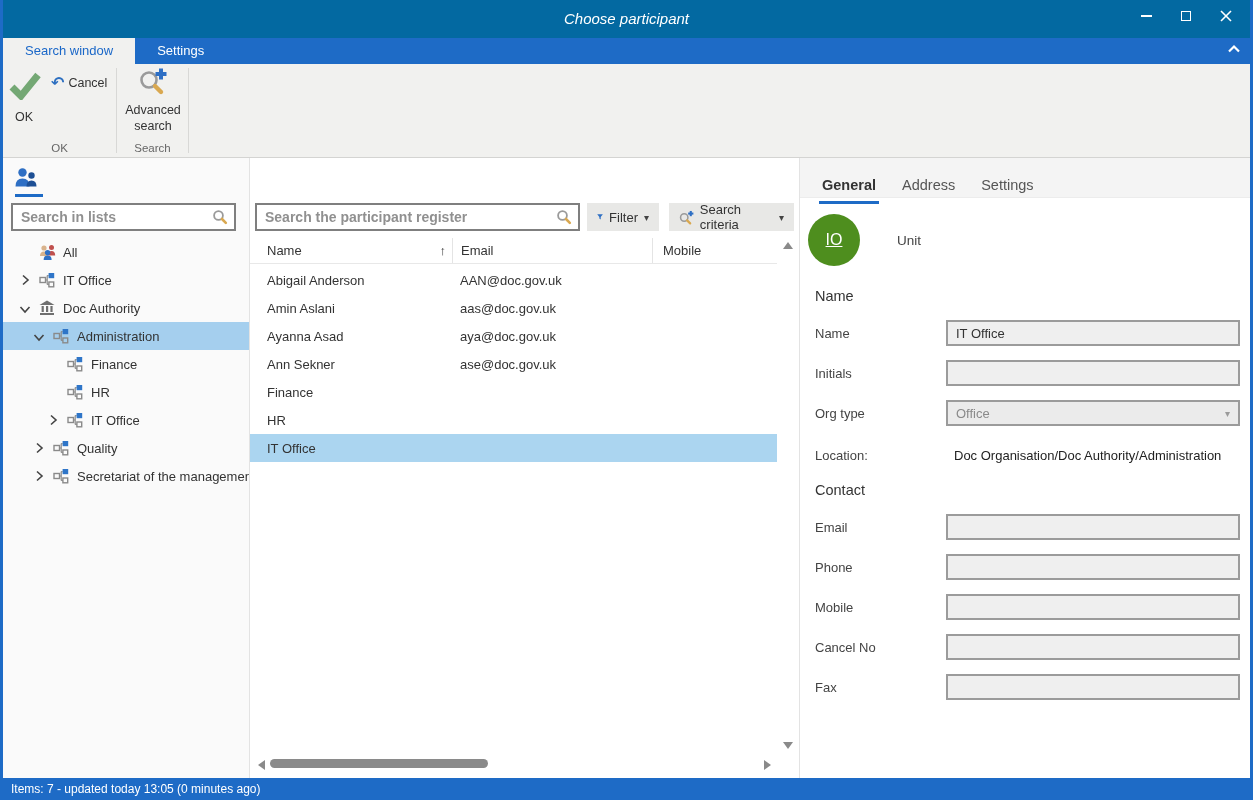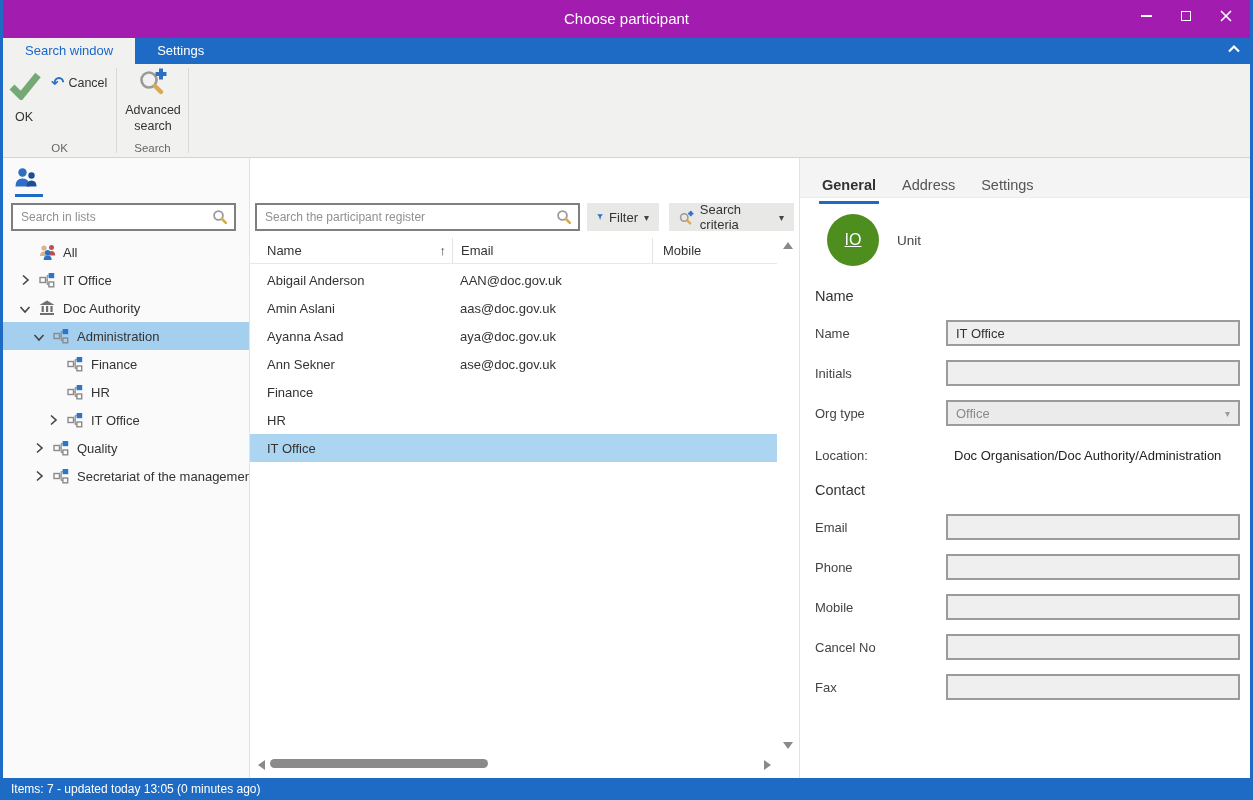--- a/index.html
+++ b/index.html
@@ -1,21 +1,21 @@
 <!DOCTYPE html>
 <html><head>
 <meta charset="utf-8">
 <style>
   * { margin:0; padding:0; box-sizing:border-box; }
   html,body { width:1253px; height:800px; font-family:"Liberation Sans","DejaVu Sans",sans-serif; }
   .window { position:relative; width:1253px; height:800px; background:#ffffff;
             border-left:3px solid #1e6bc6; border-right:3px solid #1e6bc6; overflow:hidden; }
 
   
-  .titlebar { height:38px; background:#a21caf; position:relative; }
+  .titlebar { height:38px; background:#0369a1; position:relative;font-style:italic; }
   .titlebar .title { position:absolute; left:0; right:0; top:10px; text-align:center;
                      color:#ffffff; font-size:15px; }
   .win-controls { position:absolute; right:4px; top:0; height:38px; display:flex; }
   .winbtn { width:40px; height:32px; display:flex; align-items:center; justify-content:center; cursor:pointer; }
   .min-glyph { width:11px; height:2px; background:#fff; display:block; }
   .max-glyph { width:10px; height:10px; border:1.5px solid #fff; display:block; }
 
   
   .tabrow { height:26px; background:#1e6bc6; display:flex; position:relative; }
   .rtab { padding:5px 22px 0 22px; font-size:13px; color:#ffffff; cursor:pointer; }
@@ -39,22 +39,22 @@
 
   
   .main { height:620px; display:flex; background:#fff; }
 
   
   .leftpanel { width:247px; background:#fafafa; border-right:1px solid #e3e3e3; position:relative; }
   .lp-tabicon { position:absolute; left:11px; top:9px; }
   .lp-underline { position:absolute; left:12px; top:36px; width:28px; height:3px; background:#1e6bc6; }
   .searchbox { position:absolute; top:45px; height:28px; background:#fff; border:2px solid #7f7f7f;
                display:flex; align-items:center; }
-  .searchbox input { flex:1; border:none; outline:none; background:transparent; font-size:12px;
-                     color:#333; padding:0 4px 0 8px; font-family:inherit; min-width:0; }
+  .searchbox input { flex:1; border:none; outline:none; background:transparent; font-size:14px;
+                     color:#333; padding:0 4px 0 8px; font-family:inherit; min-width:0;font-weight:bold; }
   .searchbox input::placeholder { color:#909090; }
   .lp-search { left:8px; width:225px; }
   .tree { position:absolute; top:80px; left:0; right:0; }
   .trow { height:28px; display:flex; align-items:center; cursor:pointer; white-space:nowrap; overflow:hidden; }
   .trow.sel { background:#a5cfee; }
   .trow .chev { width:16px; display:flex; justify-content:center; flex:none; }
   .trow .ticon { width:18px; margin:0 6px 0 6px; flex:none; display:flex; }
   .trow .tlabel { font-size:13px; color:#333; }
   .lvl0 { padding-left:14px; } .lvl1 { padding-left:28px; } .lvl2 { padding-left:42px; }
 
@@ -88,21 +88,21 @@
 
   
   .rightpanel { flex:1; background:#fff; position:relative; }
   .dtabstrip { position:absolute; top:0; left:0; right:0; height:40px; background:#f4f4f4;
                border-bottom:1px solid #ececec; display:flex; align-items:center; }
   .dtab { font-size:14.5px; color:#555; margin-left:26px; cursor:pointer; position:relative;
           padding-bottom:2px;margin-top:16px; }
   .dtab.active { color:#333; font-weight:bold; }
   .dtab.active::after { content:""; position:absolute; left:-3px; right:-3px; bottom:-9px;
                         height:3px; background:#1e6bc6; }
-  .avatar { position:absolute; left:27px; top:56px; width:52px; height:52px; border-radius:50%;
+  .avatar { position:absolute; left:8px; top:56px; width:52px; height:52px; border-radius:50%;
             background:#4e8e1e; color:#fff; font-size:16px; display:flex; align-items:center;
             justify-content:center;text-decoration:underline; }
   .unitlabel { position:absolute; left:97px; top:75px; font-size:13.5px; color:#444; }
   .sechead { position:absolute; left:15px; font-size:14.5px; color:#333; }
   .frow { position:absolute; left:0; right:0; height:26px; }
   .flabel { position:absolute; left:15px; top:6px; font-size:13px; color:#444; }
   .finput { position:absolute; left:146px; width:294px; height:26px; background:#efefef;
             border:2px solid #9b9b9b; font-size:13px; color:#333; padding:0 8px; font-family:inherit; }
   .fselect { position:absolute; left:146px; width:294px; height:26px; background:#ebebeb;
              border:2px solid #9b9b9b; font-size:13px; color:#8a8a8a; display:flex;

